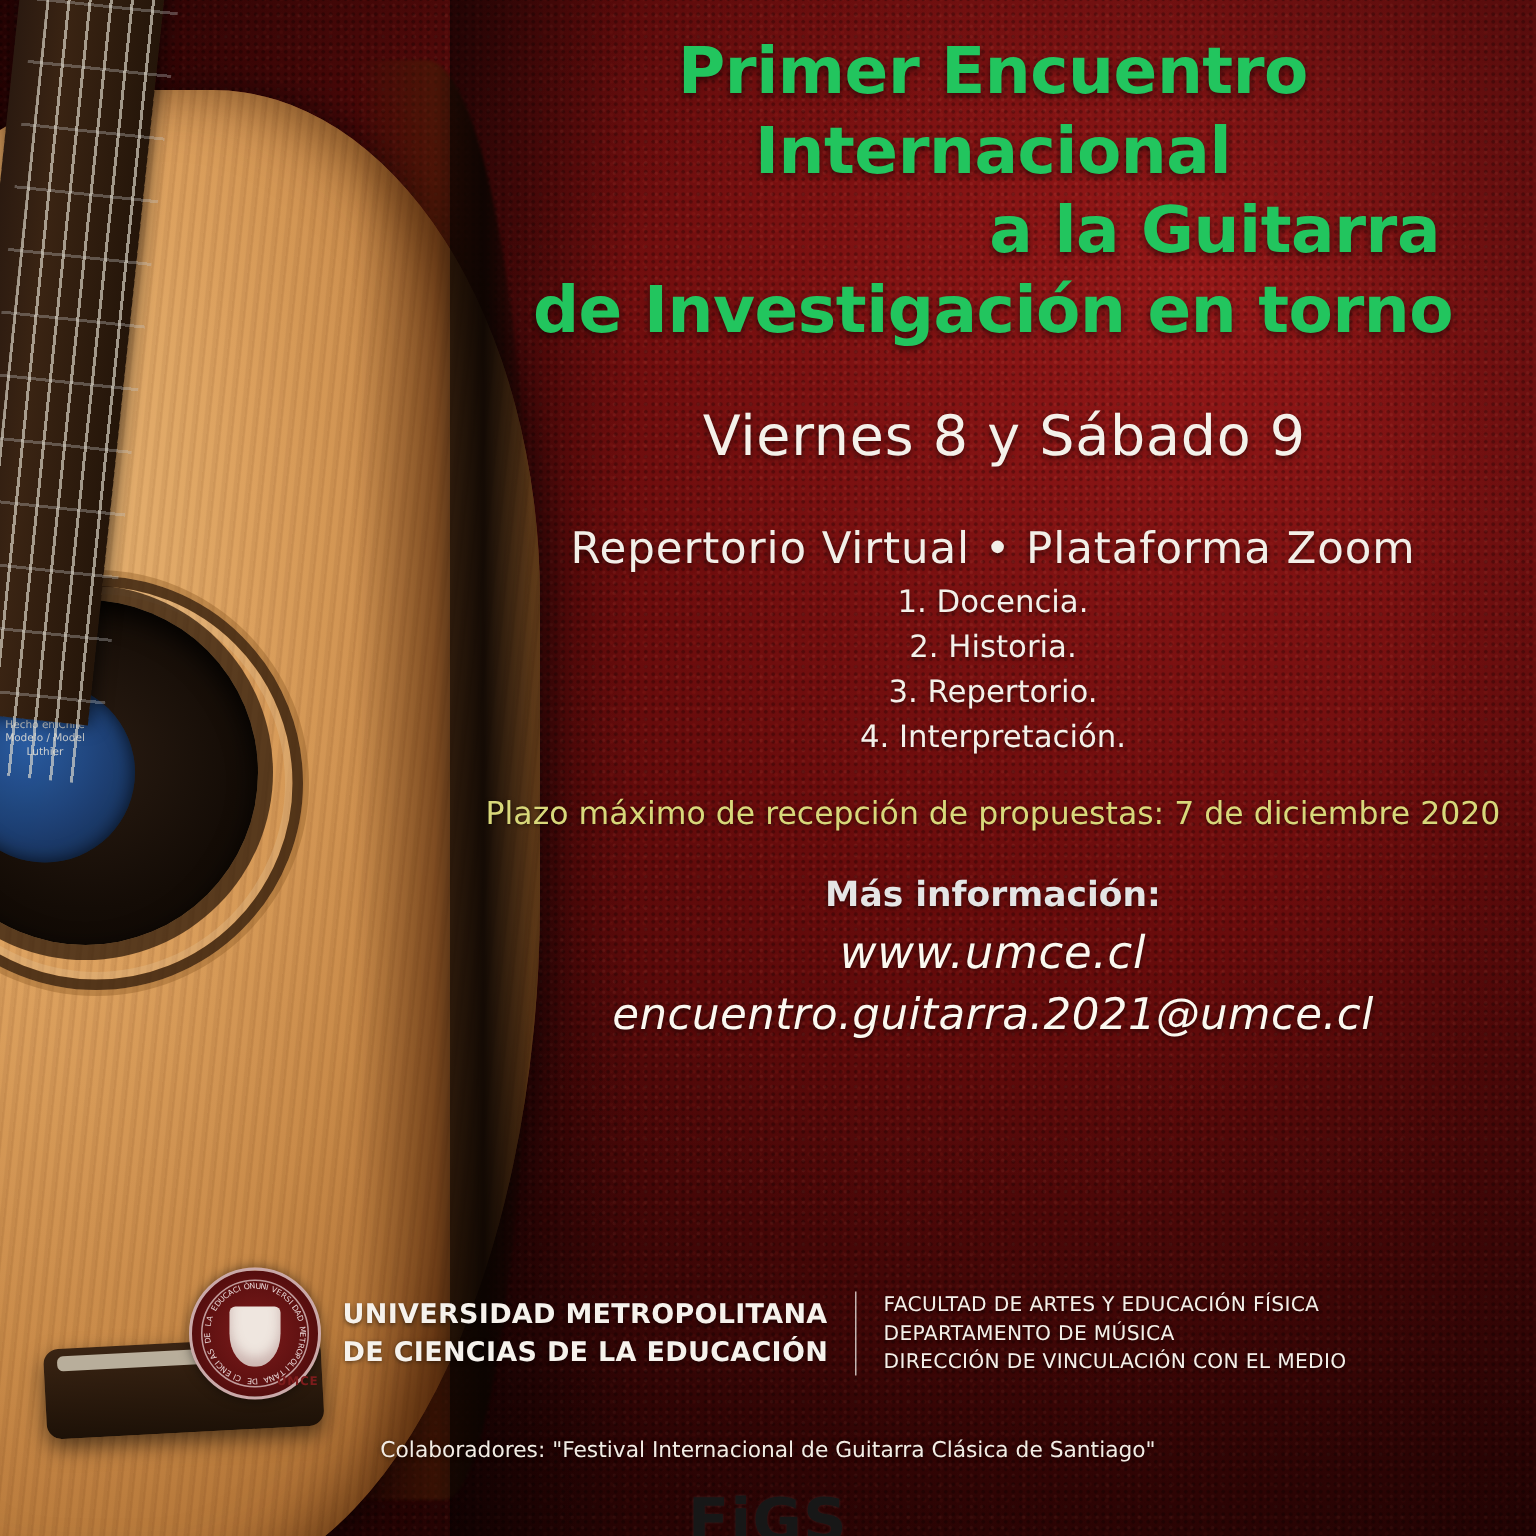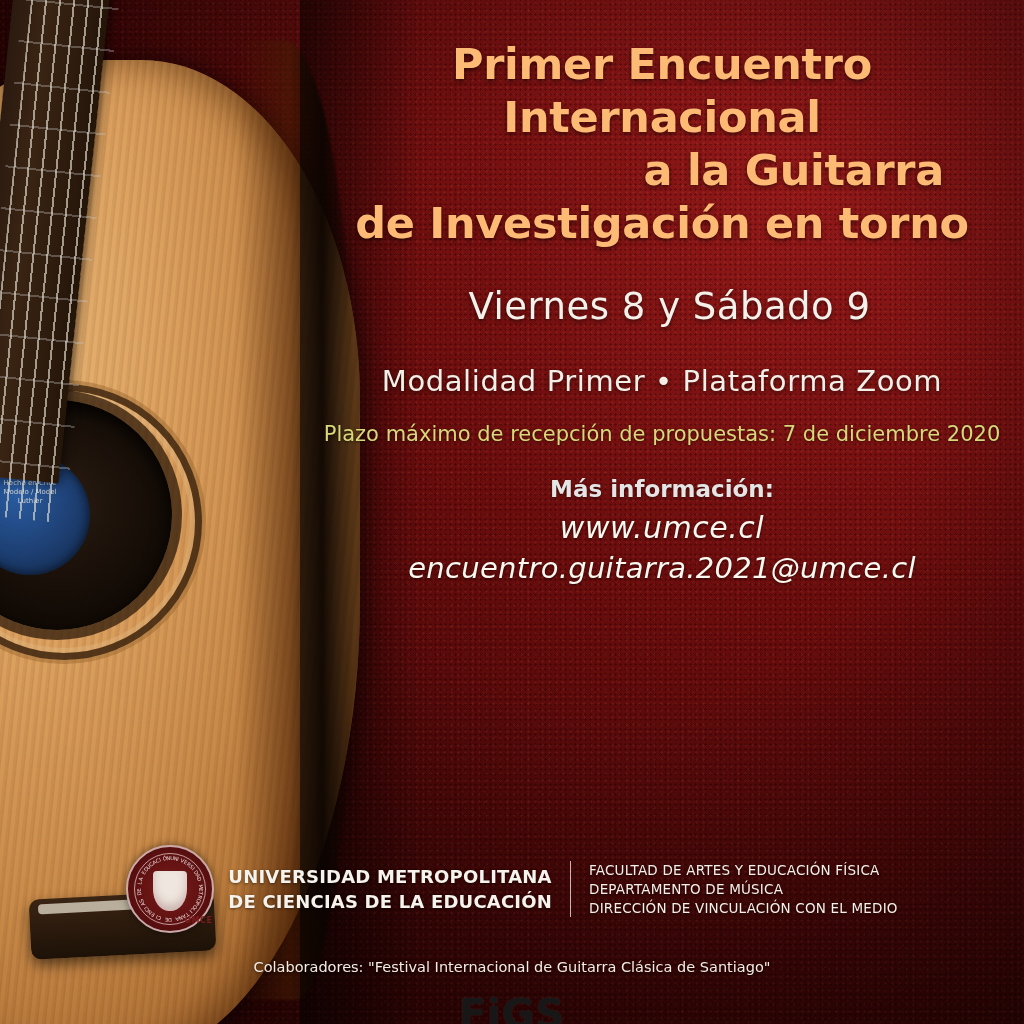--- a/index.html
+++ b/index.html
@@ -192,23 +192,23 @@
     position: absolute;
     left: 300px;
     top: 0;
     width: 724px;
     height: 1024px;
     text-align: center;
     color: #fff;
   }
 
   .title {
-    margin: 16px;
+    margin: 0;
     padding: 22px 8px 0 8px;
-    color: #fdba74;
+    color: #22c55e;
     font-family: "DejaVu Sans", sans-serif;
     font-weight: bold;
     font-size: 43px;
     line-height: 53px;
     letter-spacing: -0.3px;
     text-shadow: 0 2px 5px rgba(0,0,0,0.55);
   }
   .title .line { display: block; }
   .title .l1 { text-align: center; }
   .title .l2 { text-align: center; }
@@ -434,23 +434,29 @@
     <h1 class="title">
       <span class="line l1">Primer Encuentro Internacional</span>
       <span class="line l3">a la Guitarra</span>
       <span class="line l2">de Investigación en torno</span>
     </h1>
 
     <div class="dates">
       <span>Viernes 8  y Sábado 9</span>
     </div>
 
-    <div class="modality">Modalidad Primer • Plataforma Zoom</div>
-
-
+    <div class="modality">Repertorio Virtual • Plataforma Zoom</div>
+
+
+    <ul class="axes">
+      <li>1.  Docencia.</li>
+      <li>2. Historia.</li>
+      <li>3. Repertorio.</li>
+      <li>4. Interpretación.</li>
+    </ul>
 
     <p class="deadline">Plazo máximo de recepción de propuestas:  7  de diciembre 2020</p>
 
     <p class="more-label">Más información:</p>
     <p class="web">www.umce.cl</p>
     <p class="email">encuentro.guitarra.2021@umce.cl</p>
   </div>
 
   <div class="footer">
     <div class="inst-row">

